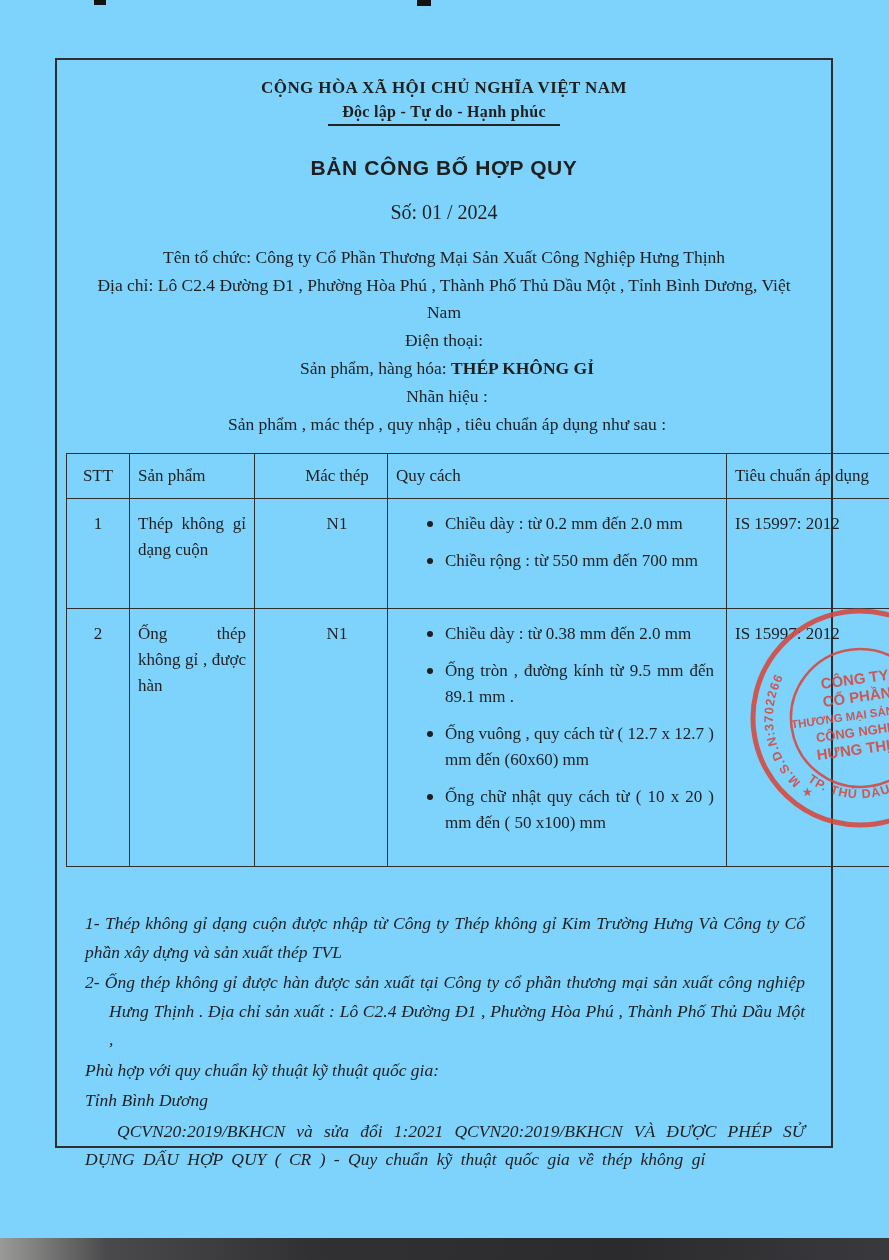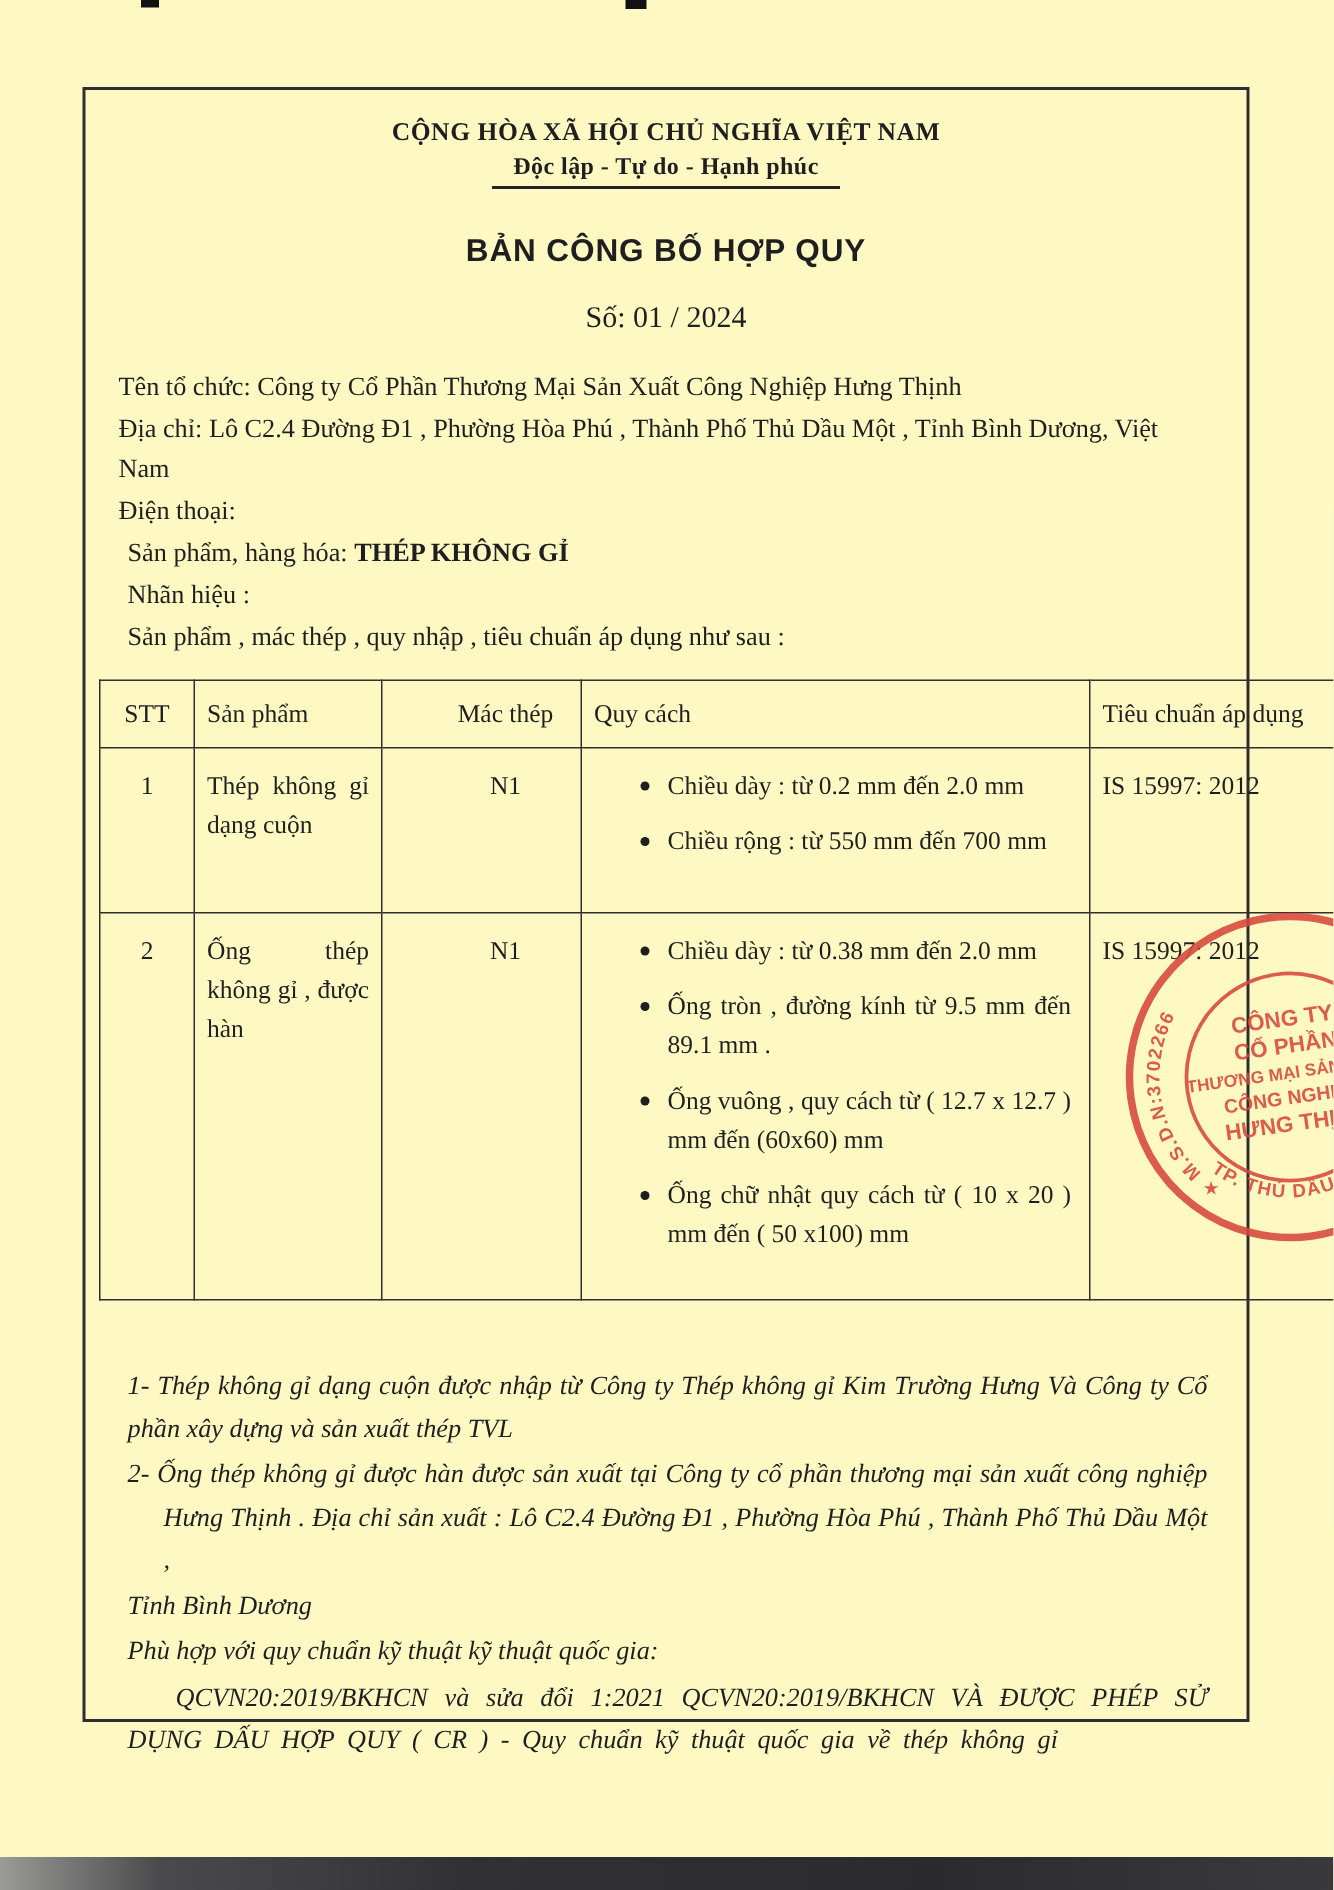--- a/index.html
+++ b/index.html
@@ -4,21 +4,21 @@
 <style>
   html,body{margin:0;padding:0;}
   body{
     width:889px;height:1260px;
     background:#e9e9e9;
     font-family:"Liberation Serif","DejaVu Serif",serif;
   }
   #page{
     position:relative;
     width:889px;height:1260px;
-    background:#fef9c3;
+    background:#7dd3fc;
     overflow:hidden;
     color:#1f1f1f;
   }
   
   .speck{position:absolute;background:#121212;}
   .speck-1{left:94px;top:0;width:12px;height:5px;}
   .speck-2{left:417px;top:0;width:14px;height:6px;}
   .scan-edge{
     position:absolute;left:0;bottom:0;width:100%;height:22px;
     background:linear-gradient(to right,#9a9a98 0%,#4a4a4c 12%,#313134 35%,#2b2b2e 70%,#3a3a3e 100%);
@@ -39,21 +39,21 @@
   .nat-line2{
     display:inline-block;font-size:16px;font-weight:bold;
     border-bottom:2px solid #232323;padding:0 14px 3px 14px;letter-spacing:.3px;
   }
   .doc-title{
     margin-top:30px;font-family:"Liberation Sans","DejaVu Sans",sans-serif;
     font-size:21px;font-weight:bold;letter-spacing:.6px;
   }
   .doc-number{margin-top:13px;font-size:20px;}
   .body-text{padding:0 22px;margin-top:16px;font-size:17.5px;line-height:27px;}
-  .body-text p{margin:0 0 1px 0;}
+  .body-text p{margin:0 0 1px 0;text-align:center;}
   .para-product{padding-left:6px;}
   .bold{font-weight:bold;}
   
   table{
     border-collapse:collapse;
     margin:15px 0 0 9px;
     width:770px;
     font-size:17px;
     table-layout:fixed;
   }
@@ -163,22 +163,22 @@
             </ul>
           </td>
           <td class="c-tc">IS 15997: 2012</td>
         </tr>
       </tbody>
     </table>
 
     <div class="notes">
       <p class="note-1">1-  Thép không gỉ dạng cuộn được nhập từ Công ty Thép không gỉ Kim Trường Hưng Và Công ty Cổ phần xây dựng và sản xuất thép TVL</p>
       <p class="note-2">2-  Ống thép không gỉ được hàn được sản xuất tại Công ty cổ phần thương mại sản xuất công nghiệp Hưng Thịnh . Địa chỉ sản xuất : Lô C2.4 Đường Đ1 , Phường Hòa Phú , Thành Phố Thủ Dầu Một ,</p>
+      <p class="note-plain">Phù hợp với quy chuẩn kỹ thuật kỹ thuật quốc gia:</p>
       <p class="note-plain">Tỉnh Bình Dương</p>
-      <p class="note-plain">Phù hợp với quy chuẩn kỹ thuật kỹ thuật quốc gia:</p>
       <p class="note-final">QCVN20:2019/BKHCN và sửa đổi 1:2021 QCVN20:2019/BKHCN VÀ ĐƯỢC PHÉP SỬ DỤNG DẤU HỢP QUY ( CR ) -  Quy chuẩn kỹ thuật quốc gia về thép không gỉ</p>
     </div>
 
   </div>
 
   <svg class="stamp" viewBox="0 0 228 228">
     <g fill="none" stroke="#d8473c">
       <circle cx="114" cy="114" r="107" stroke-width="5"></circle>
       <circle cx="114" cy="114" r="69" stroke-width="2.5"></circle>
     </g>

